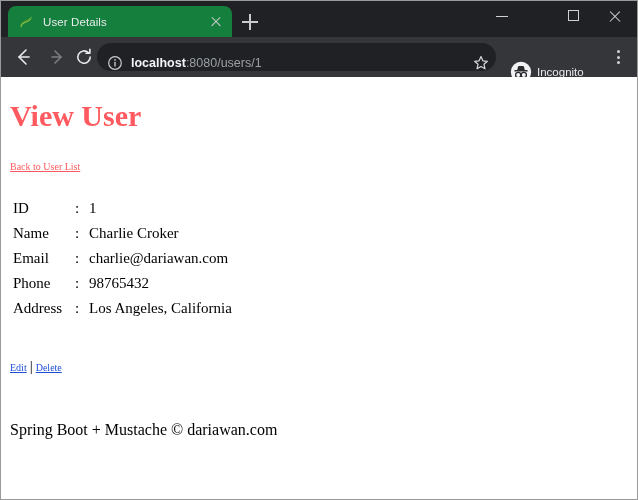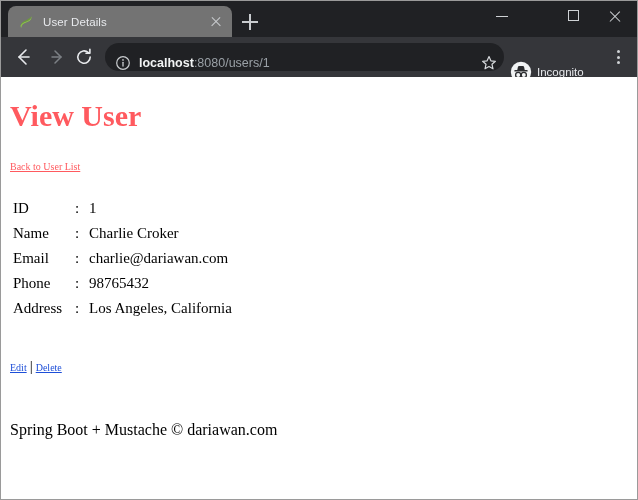--- a/index.html
+++ b/index.html
@@ -29,21 +29,21 @@
     position: relative;
     height: 36px;
     background: #202124;
   }
   #tab {
     position: absolute;
     left: 7px;
     top: 5px;
     width: 224px;
     height: 31px;
-    background: #737373;
+    background: #15803d;
     border-radius: 8px 8px 0 0;
     display: flex;
     align-items: center;
     box-sizing: border-box;
     padding: 0 8px 0 10px;
   }
   #tab-favicon {
     width: 16px;
     height: 16px;
     flex: 0 0 16px;
@@ -139,21 +139,21 @@
     top: 7px;
     width: 26px;
     height: 26px;
   }
   #nav-back    { left: 9px; }
   #nav-forward { left: 43px; }
   #nav-reload  { left: 70px; }
 
   #omnibox {
     position: absolute;
-    left: 104px;
+    left: 96px;
     top: 6px;
     width: 399px;
     height: 28px;
     background: #202124;
     border-radius: 14px;
     display: flex;
     align-items: center;
     box-sizing: border-box;
     padding: 12px 6px 0 10px;
   }

